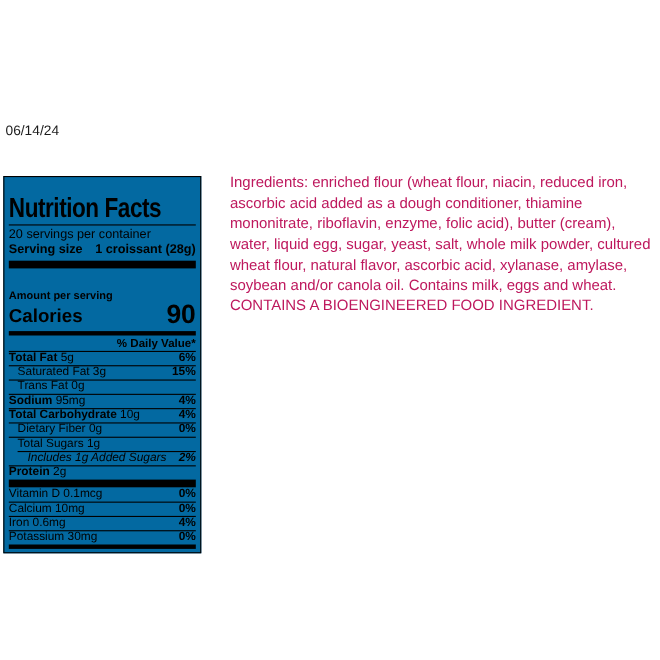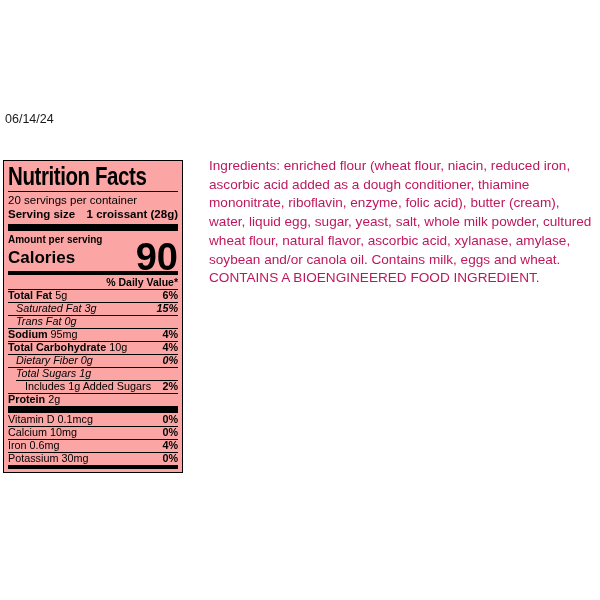--- a/index.html
+++ b/index.html
@@ -6,43 +6,43 @@
   body{width:600px;height:600px;position:relative;overflow:hidden;
        font-family:"Liberation Sans",sans-serif;color:#000;-webkit-font-smoothing:antialiased;}
 
   
   .top-block{position:absolute;left:5px;top:95px;font-size:12.5px;color:#1a1a1a;}
   .plu-line .lab{font-weight:700;margin-right:7px;}
   .date-line{margin-top:17px;}
 
   
   .nfl{position:absolute;left:3px;top:160px;width:180px;box-sizing:border-box;
-       border:1px solid #000;background:#fca5a5;padding:2px 4px 3px;}
+       border:1px solid #000;background:#0369a1;padding:15px 4px 3px;}
   .nf-title{font-size:25px;font-weight:700;line-height:27px;white-space:nowrap;
             transform:scaleX(0.82);transform-origin:left center;letter-spacing:-0.5px;}
   .nf-rule{height:1px;background:#000;margin:1px 0 2px;}
   .servings{font-size:11.5px;line-height:13px;}
   .serving-size{display:flex;justify-content:space-between;font-weight:700;
                 font-size:11.5px;line-height:14px;padding-bottom:3px;}
   .bar8{height:7px;background:#000;}
   .bar4{height:4px;background:#000;}
-  .aps{font-size:10px;font-weight:700;line-height:12px;margin-top:3px;}
+  .aps{font-size:10px;font-weight:700;line-height:12px;margin-top:20px;}
   .cal-row{display:flex;justify-content:space-between;align-items:flex-end;margin:-1px 0 2px;}
   .cal-label{font-size:17px;font-weight:700;line-height:22px;}
-  .cal-value{font-size:38px;font-weight:700;line-height:24px;}
+  .cal-value{font-size:24px;font-weight:700;line-height:24px;}
   .dv-header{text-align:right;font-weight:700;font-size:10.5px;line-height:12px;padding:1px 0 1px;}
   .nrow{position:relative;display:flex;justify-content:space-between;
         font-size:10.8px;line-height:11px;padding:1px 0 1px;}
   .nrow::before{content:"";position:absolute;left:0;right:0;top:0;height:1px;background:#000;}
   .vrow:first-child::before{display:none;}
   .nrow.b .nname{font-weight:700;text-align:right;}
   .namt{margin-left:3px;}
   .dv{font-weight:700;}
-  .ind1{padding-left:8px;font-style:italic;}
-  .ind2{padding-left:17px;}
+  .ind1{padding-left:8px;}
+  .ind2{padding-left:17px;font-style:italic;}
   .ind2::before{left:8px;}
   .footnote{font-size:8.4px;line-height:9.8px;padding-top:2px;}
 
   
   .ingredients{position:absolute;left:209px;top:157px;width:387px;
                font-size:13.6px;line-height:18.7px;color:#be185d;}
 </style>
 </head>
 <body>
 

